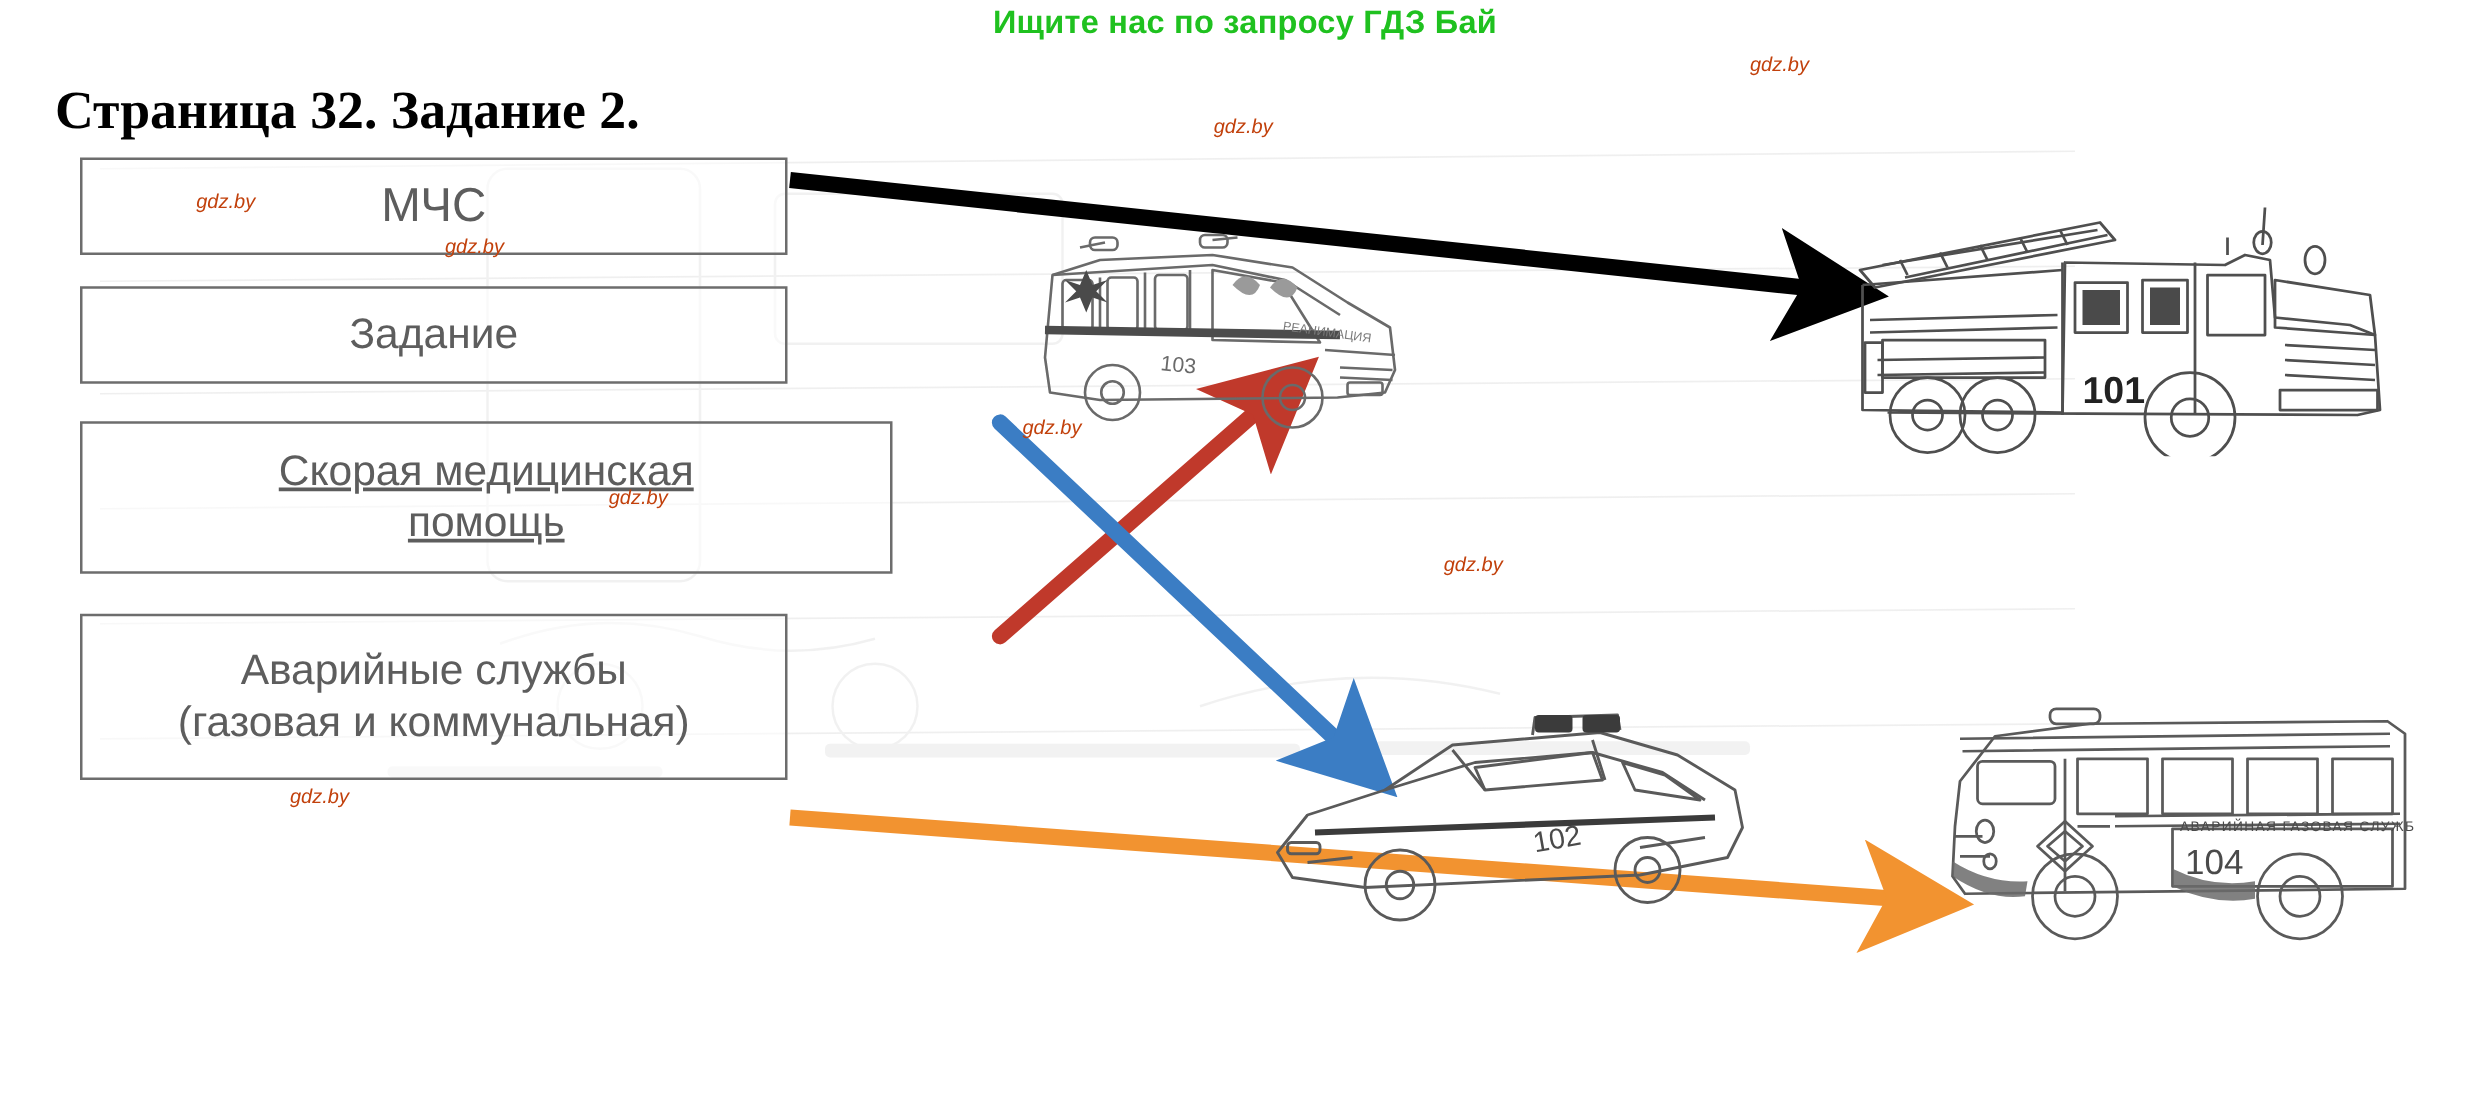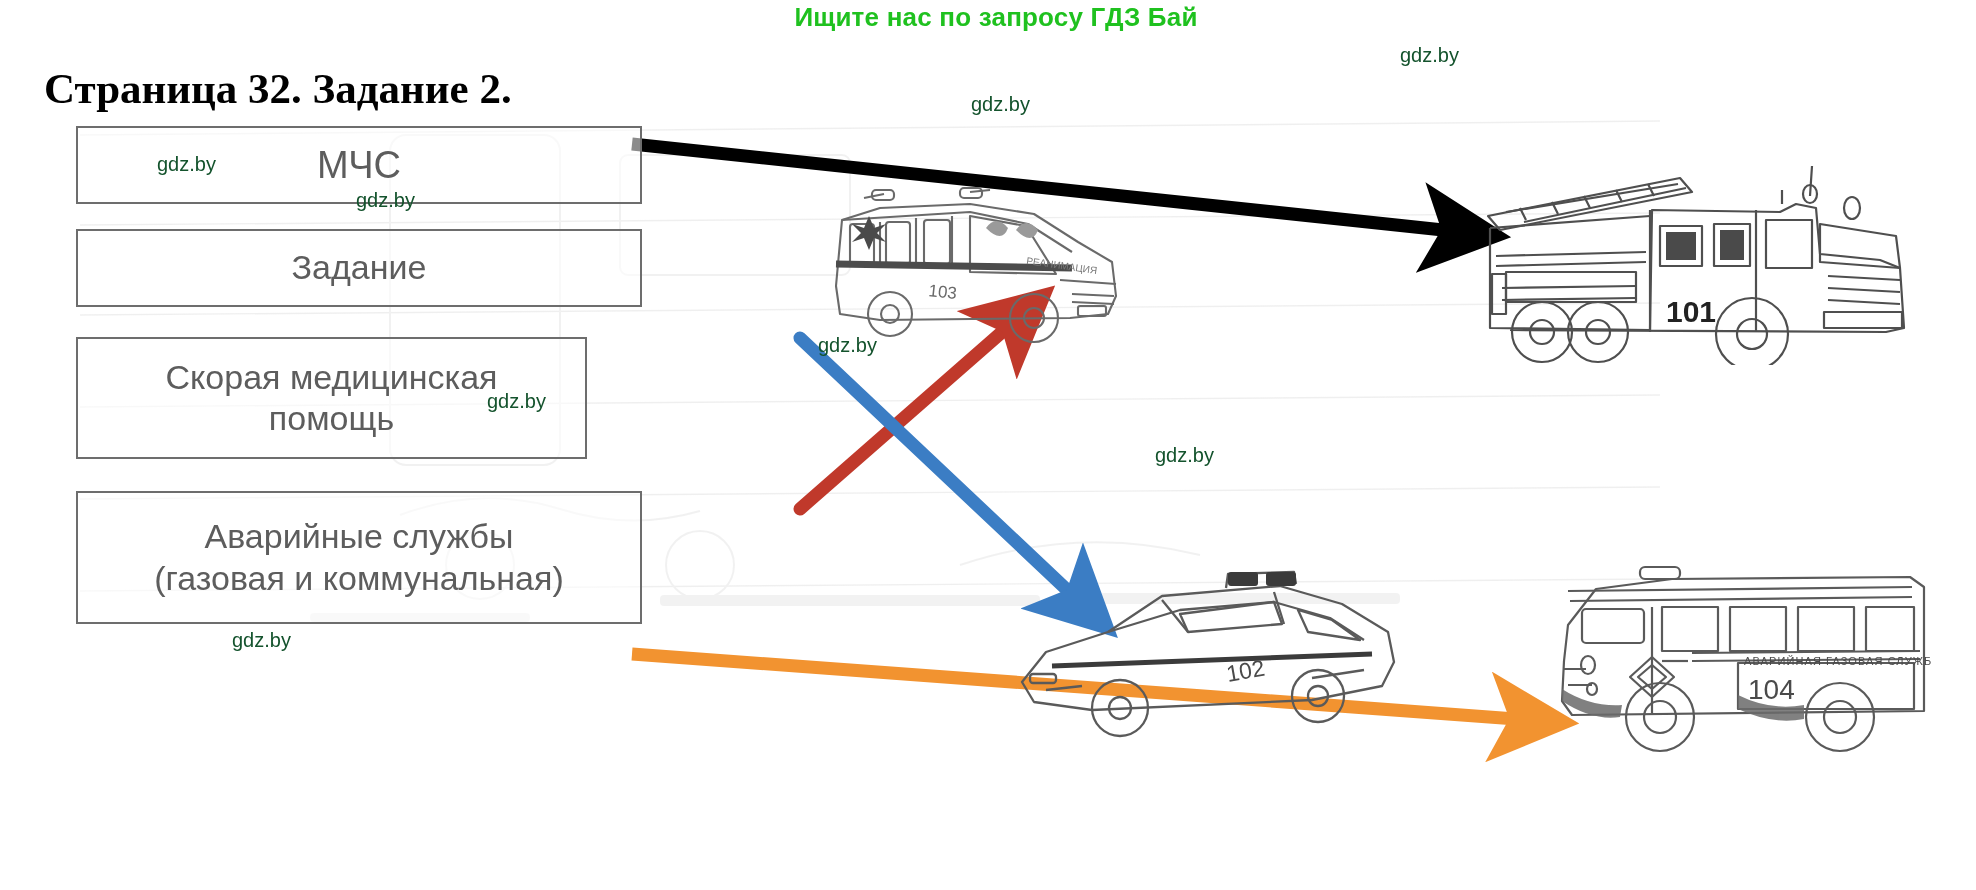--- a/index.html
+++ b/index.html
@@ -52,23 +52,24 @@
     font-weight: 700;
     font-size: 43px;
     color: #000000;
     white-space: nowrap;
   }
 
   
   .wm {
     position: absolute;
     font-family: "Liberation Sans", sans-serif;
-    font-size: 20px;
-    color: #14532d;
+    font-size: 16px;
+    color: #c2410c;
     white-space: nowrap;
+    font-style: italic;
   }
 
   
   .scan-bg {
     position: absolute;
     left: 60px;
     top: 95px;
     width: 1620px;
     height: 560px;
     opacity: 0.28;
@@ -82,26 +83,25 @@
     background: rgba(255,255,255,0.55);
     box-sizing: border-box;
     display: flex;
     align-items: center;
     justify-content: center;
     color: #5d5d5d;
     font-size: 34px;
     line-height: 1.22;
     text-align: center;
     padding: 0 10px;
-    margin-left: 12px;
   }
   .label-box .txt { display: block; width: 100%; }
   #box-0 { left: 64px;  top: 126px; width: 566px; height: 78px;  font-size: 38px; }
   #box-1 { left: 64px;  top: 229px; width: 566px; height: 78px; }
-  #box-2 { left: 64px;  top: 337px; width: 511px; height: 122px; }
+  #box-2 { left: 64px;  top: 337px; width: 650px; height: 122px; text-decoration: underline; }
   #box-3 { left: 64px;  top: 491px; width: 566px; height: 133px; }
 
   
   .vehicle { position: absolute; }
   #veh-ambulance   { left: 820px;  top: 168px; width: 310px; height: 190px; }
   #veh-firetruck   { left: 1480px; top: 150px; width: 440px; height: 215px; }
   #veh-policecar   { left: 1012px; top: 570px; width: 390px; height: 175px; }
   #veh-gasvan      { left: 1552px; top: 565px; width: 380px; height: 190px; }
 
   

